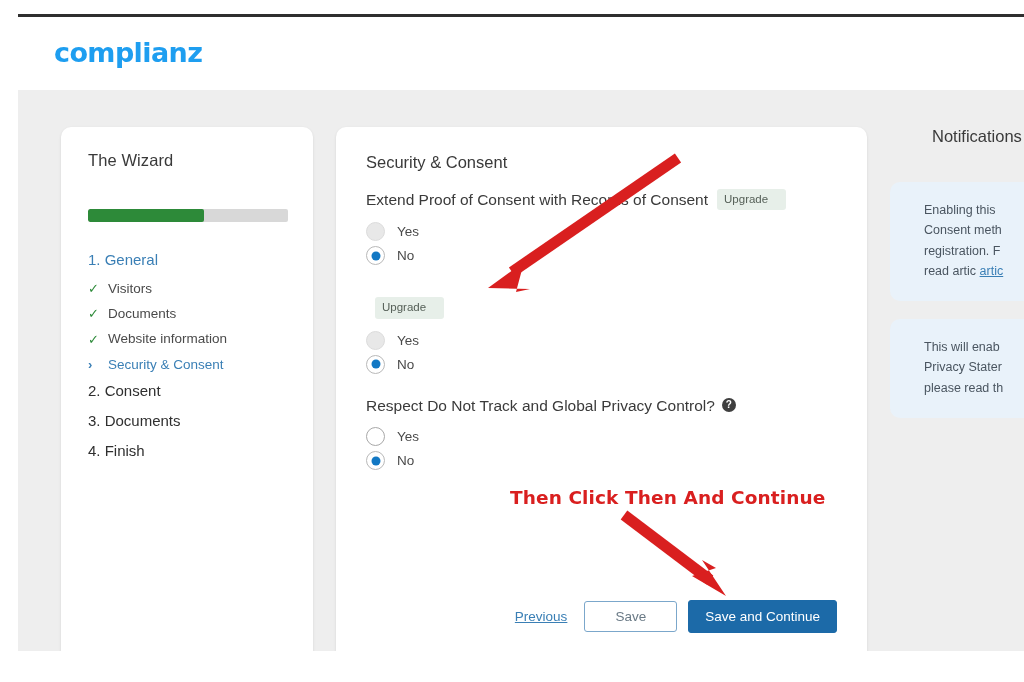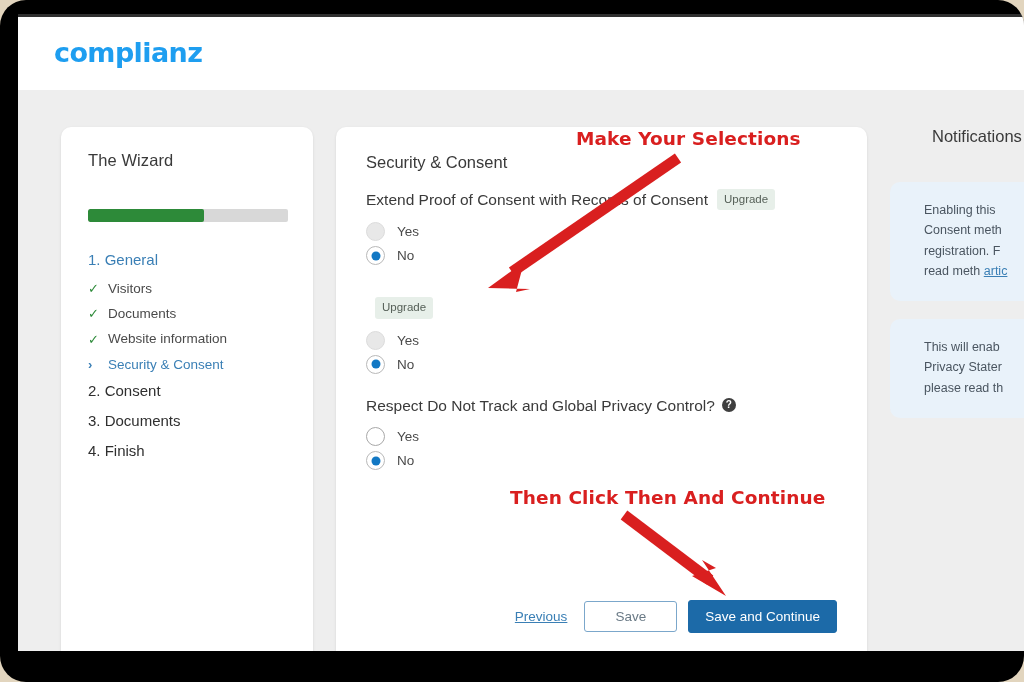--- a/index.html
+++ b/index.html
@@ -13,23 +13,22 @@
     overflow: hidden;
     font-family: "Liberation Sans", sans-serif;
     background: #e2d5be;
   }
 
   
   #screenshot {
     position: relative;
     width: 1024px;
     height: 682px;
-    background: #000000;
+    background: #ffffff;
     overflow: hidden;
-    border-radius: 26px;
   }
   .page-frame {
     position: absolute;
     left: 18px;
     top: 14px;
     width: 1006px;
     height: 637px;
     background: #eeeeee;
     overflow: hidden;
     border-top: 3px solid #2f2f2f;
@@ -170,21 +169,21 @@
     display: flex;
     align-items: center;
     font-size: 15.5px;
     color: #3a3a3a;
     margin-bottom: 12px;
     line-height: 1.25;
   }
   .badge-upgrade {
     display: inline-block;
     margin-left: 9px;
-    padding: 3px 7px 4px 7px;
+    padding: 3px 18px 4px 7px;
     background: #e6 efe8;
     background: #e7efe9;
     color: #555f57;
     font-size: 11.5px;
     border-radius: 3px;
     white-space: nowrap;
   }
   .help-icon {
     display: inline-flex;
     align-items: center;
@@ -444,21 +443,21 @@
       </div>
 
       <div class="notif-col">
         <div class="notif-title">Notifications</div>
 
         <div class="notif-card">
           <div class="notif-text">
             <span>Enabling this </span><br>
             <span>Consent meth</span><br>
             <span>registration. F</span><br>
-            <span>read meth </span><a href="#">artic</a>
+            <span>read artic </span><a href="#">artic</a>
           </div>
         </div>
 
         <div class="notif-card">
           <div class="notif-text">
             <span>This will enab</span><br>
             <span>Privacy Stater</span><br>
             <span>please read th</span>
           </div>
         </div>
@@ -474,18 +473,17 @@
         <line x1="678" y1="158" x2="512" y2="272" stroke="#d91f1f" stroke-width="11" stroke-linecap="butt"></line>
         <polygon points="488,288 524,262 516,292 530,289" fill="#d91f1f"></polygon>
       </g>
 
       <g>
         <line x1="624" y1="515" x2="710" y2="580" stroke="#d91f1f" stroke-width="11" stroke-linecap="butt"></line>
         <polygon points="726,596 692,576 716,568 702,560" fill="#d91f1f"></polygon>
       </g>
     </svg>
 
-    <div class="anno-text" id="anno-make-selections">Make Your Selections</div>
 
     <div class="anno-text" id="anno-then-click">Then Click Then And Continue</div>
   </div>
 
 </div>
 
 </body></html>

